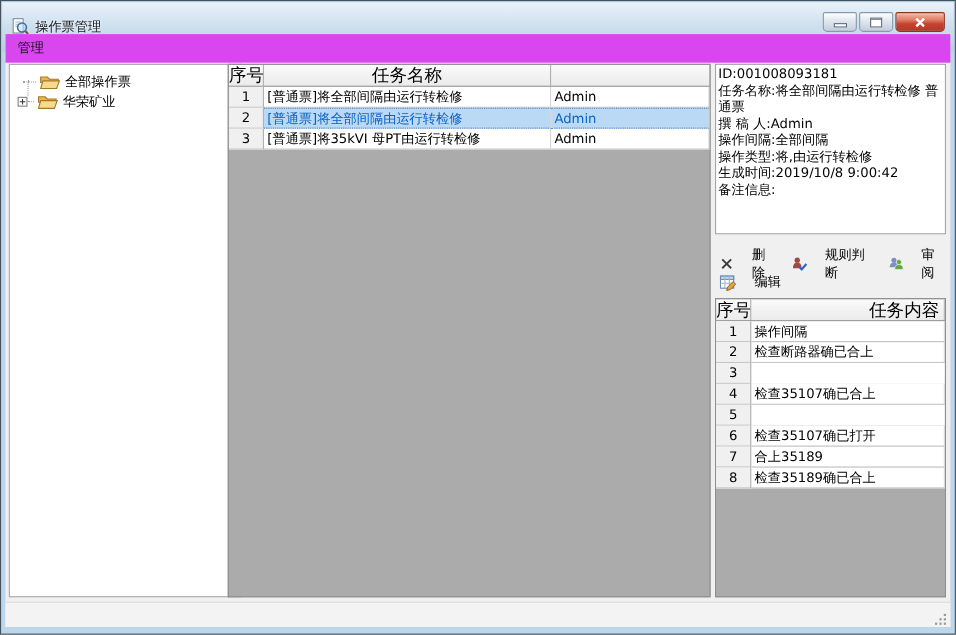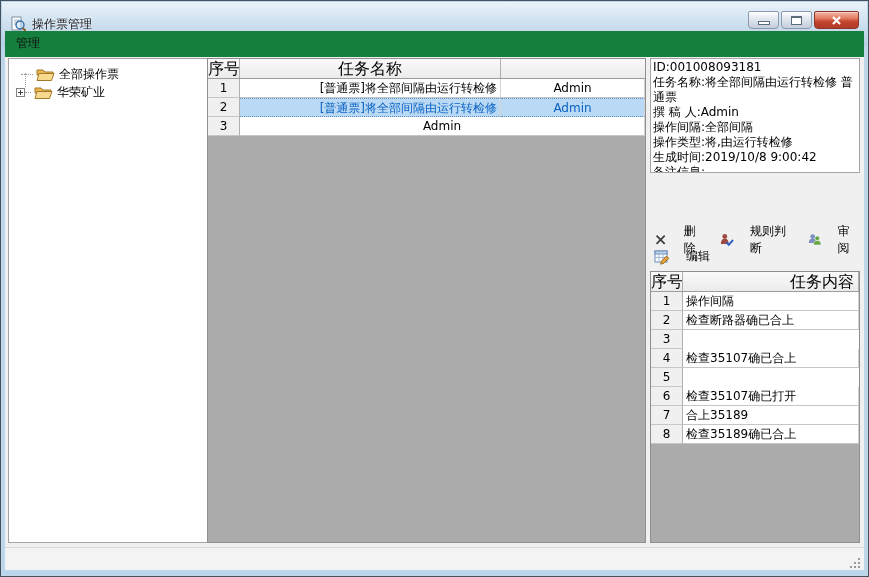--- a/index.html
+++ b/index.html
@@ -25,21 +25,21 @@
   }
   .wbtn.close {
     width:45px; border-color:#8c3526;
     background:linear-gradient(#f3b8a9, #e07a5f 40%, #c44430 60%, #b03a27);
     box-shadow:inset 0 1px 0 #f7cdbf;
   }
   .glyph-min { width:12px; height:4px; background:#fff; border:1px solid #5c6b7c; margin-top:6px; }
   .glyph-max { width:11px; height:9px; background:#fff; border:1px solid #5c6b7c; box-shadow:inset 0 1px 0 #5c6b7c; }
   
   .body { position:absolute; left:4px; right:4px; top:30px; bottom:6px; background:#f0f0f0; }
-  .menubar { position:absolute; left:0; right:0; top:0; height:26px; background:#15803d; }
+  .menubar { position:absolute; left:0; right:0; top:0; height:26px; background:#d946ef; }
   .menu-item { display:inline-block; padding:0 7px; margin-left:4px; line-height:25px; font-size:12px; color:#111; cursor:default; }
   
   .tree-panel {
     position:absolute; left:3px; top:27px; width:212px; bottom:27px;
     background:#fff; border:1px solid #a3a3a3; padding-top:6px; overflow:hidden;
   }
   .tree-item { position:relative; height:18px; display:flex; align-items:center; font-size:12px; color:#000; cursor:default; }
   .tree-item .indent { width:12px; }
   .dot-h { width:12px; height:0; border-top:1px dotted #9a9a9a; }
   .vline { position:absolute; left:16px; top:14px; height:14px; width:0; border-left:1px dotted #9a9a9a; }
@@ -65,29 +65,29 @@
   .grid-row .ncell {
     width:32px; flex:0 0 32px; background:#f0f0f0; border-right:1px solid #b0b0b0; border-bottom:1px solid #c6c6c6;
     font-size:12px; text-align:center; line-height:18px; color:#000; cursor:default;
   }
   .grid-row .dcell {
     font-size:12px; line-height:18px; padding:0 3px; color:#000;
     border-right:1px solid #d5d5d5; border-bottom:1px solid #c6c6c6;
     overflow:hidden; white-space:nowrap; cursor:default;
   }
   .w-no { width:32px; flex:0 0 32px; }
-  .w-name { width:261px; flex:0 0 261px;text-align:right; }
-  .w-auth { flex:1;text-align:center; }
+  .w-name { width:261px; flex:0 0 261px; }
+  .w-auth { flex:1; }
   .grid-row.selected .dcell {
     background:#b9d9f4; color:#0a62c4;
     border-top:1px dotted #5f8fc2; border-bottom:1px dotted #5f8fc2;
   }
   
   .details {
-    position:absolute; left:0; right:0; top:0; height:115px;
+    position:absolute; left:0; right:0; top:0; height:155px;
     background:#fff; border:1px solid #a5a5a5; padding:1px 2px;
     font-size:12px; line-height:15px; color:#000; overflow:hidden; word-break:break-all;
   }
   
   .tools { position:absolute; left:0; right:0; top:157px; height:56px; }
   .tool-row1 { position:absolute; left:2px; top:7px; display:flex; gap:12px; }
   .tool-row2 { position:absolute; left:2px; top:32px; display:flex; }
   .tool-btn { display:inline-flex; align-items:center; gap:16px; font-size:12px; color:#000; padding:1px 2px; cursor:pointer; }
   .tool-btn svg { width:16px; height:16px; }
   
@@ -178,20 +178,21 @@
         <div class="dcell w-name">[普通票]将全部间隔由运行转检修</div>
         <div class="dcell w-auth">Admin</div>
       </div>
       <div class="grid-row selected">
         <div class="ncell">2</div>
         <div class="dcell w-name">[普通票]将全部间隔由运行转检修</div>
         <div class="dcell w-auth">Admin</div>
       </div>
       <div class="grid-row">
         <div class="ncell">3</div>
+        <div class="dcell w-name">[普通票]将35kVⅠ 母PT由运行转检修</div>
         <div class="dcell w-auth">Admin</div>
       </div>
     </div>
 
     <div class="right-panel">
 
       <div class="details">
         <div>ID:001008093181</div>
         <div>任务名称:将全部间隔由运行转检修 普通票</div>
         <div>撰 稿 人:Admin</div>

